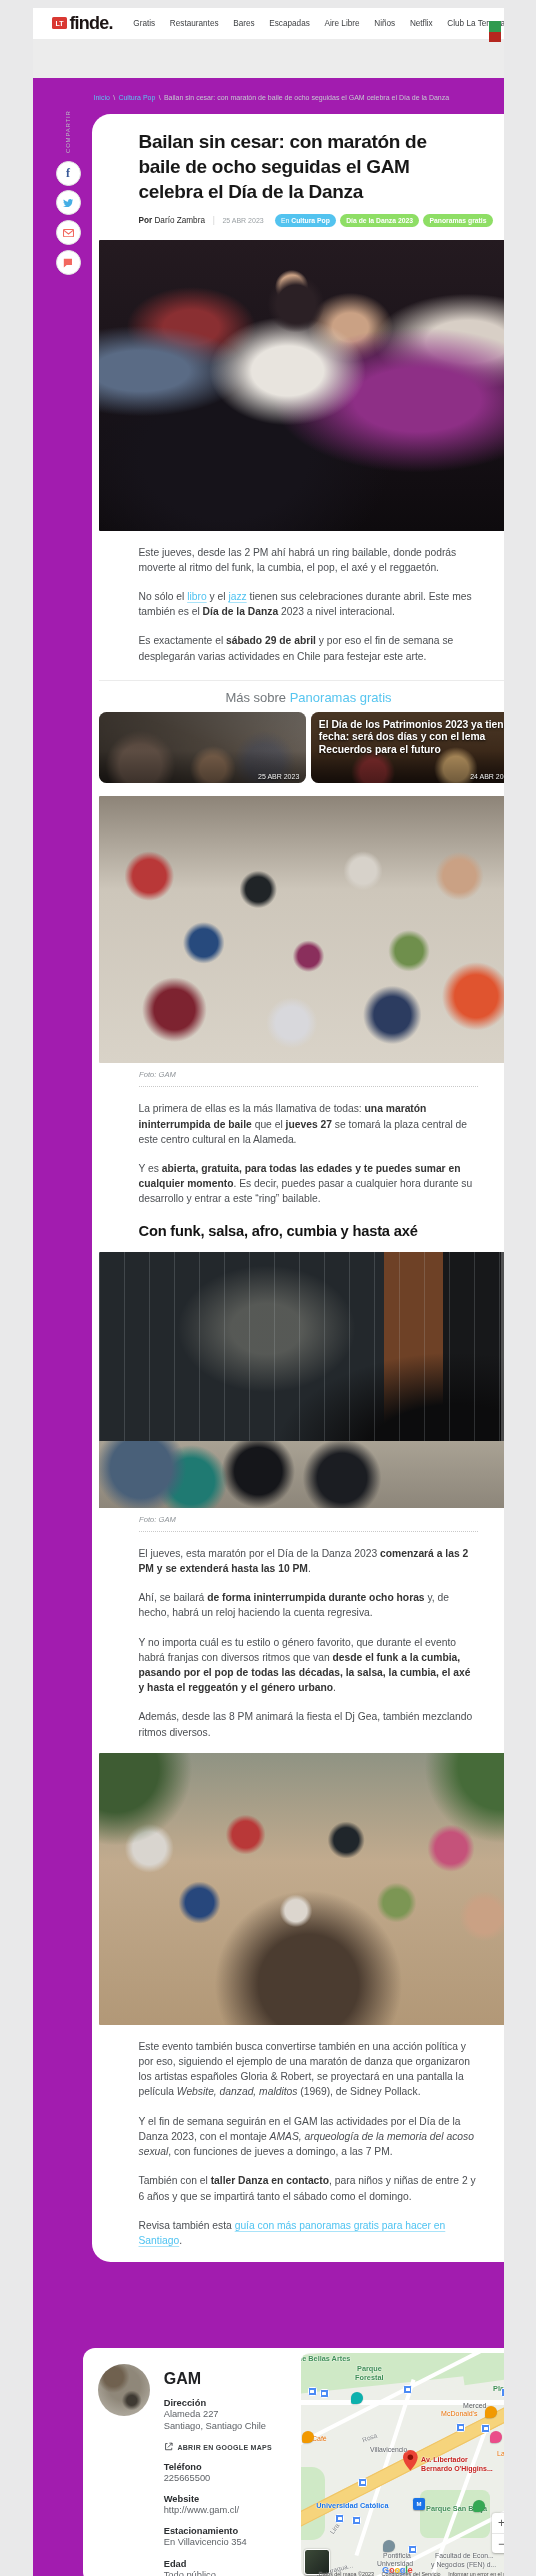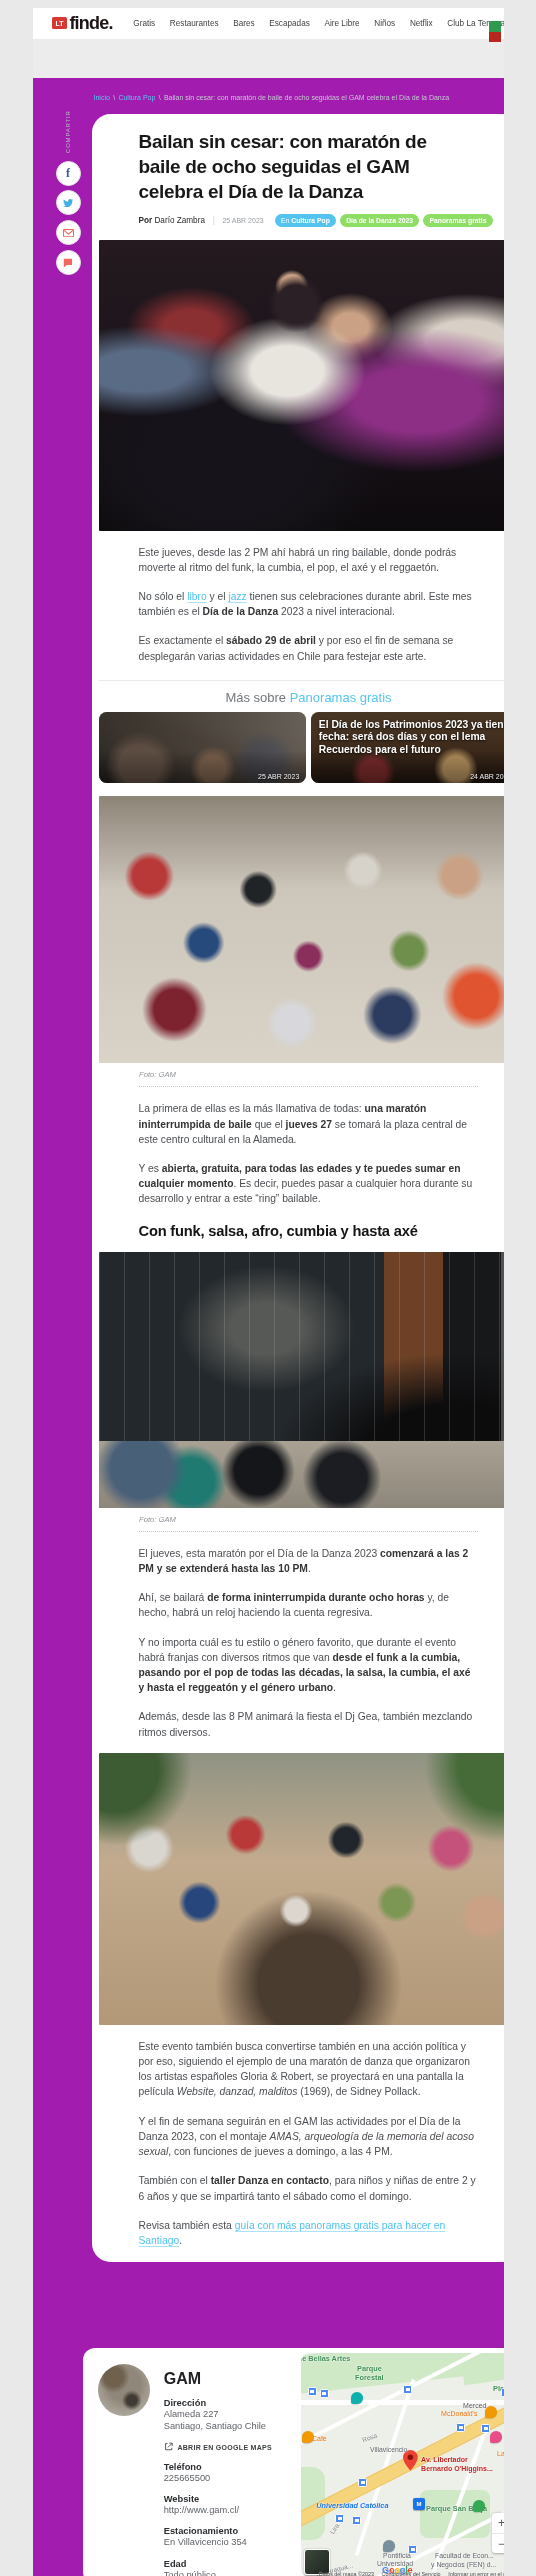--- a/index.html
+++ b/index.html
@@ -283,21 +283,21 @@
           <figcaption>Foto: GAM</figcaption>
         </figure>
         <p><span>El jueves, esta maratón por el Día de la Danza 2023 </span><span class="b">comenzará a las 2 PM y se extenderá hasta las 10 PM</span><span>.</span></p>
         <p><span>Ahí, se bailará </span><span class="b">de forma ininterrumpida durante ocho horas</span><span> y, de hecho, habrá un reloj haciendo la cuenta regresiva.</span></p>
         <p><span>Y no importa cuál es tu estilo o género favorito, que durante el evento habrá franjas con diversos ritmos que van </span><span class="b">desde el funk a la cumbia, pasando por el pop de todas las décadas, la salsa, la cumbia, el axé y hasta el reggeatón y el género urbano</span><span>.</span></p>
         <p><span>Además, desde las 8 PM animará la fiesta el Dj Gea, también mezclando ritmos diversos.</span></p>
         <figure class="fig">
           <div class="photo ph-arms"></div>
         </figure>
         <p><span>Este evento también busca convertirse también en una acción política y por eso, siguiendo el ejemplo de una maratón de danza que organizaron los artistas españoles Gloria &amp; Robert, se proyectará en una pantalla la película </span><span class="i">Website, danzad, malditos</span><span> (1969), de Sidney Pollack.</span></p>
-        <p><span>Y el fin de semana seguirán en el GAM las actividades por el Día de la Danza 2023, con el montaje </span><span class="i">AMAS, arqueología de la memoria del acoso sexual</span><span>, con funciones de jueves a domingo, a las 4 PM.</span></p>
+        <p><span>Y el fin de semana seguirán en el GAM las actividades por el Día de la Danza 2023, con el montaje </span><span class="i">AMAS, arqueología de la memoria del acoso sexual</span><span>, con funciones de jueves a domingo, a las 7 PM.</span></p>
         <p><span>También con el </span><span class="b">taller Danza en contacto</span><span>, para niños y niñas de entre 2 y 6 años y que se impartirá tanto el sábado como el domingo.</span></p>
         <p><span>Revisa también esta </span><a class="inline-link" href="#">guía con más panoramas gratis para hacer en Santiago</a><span>.</span></p>
       </div>
   </main>
 
   <section class="venue">
     <div class="venue-left">
       <div class="avatar"></div>
       <div class="vinfo">
         <div class="vname">GAM</div>
@@ -346,21 +346,21 @@
           <span class="maplabel park big" style="left: -3.3px; top: 1.1px;">de Bellas Artes</span>
           <span class="maplabel park big" style="left: 56px; top: 11px;">Parque</span>
           <span class="maplabel park big" style="left: 54px; top: 19.6px;">Forestal</span>
           <span class="maplabel park big" style="left: 192px; top: 30.5px;">Plaza...</span>
           <span class="maplabel dark" style="left: 162px; top: 49px;">Merced</span>
           <span class="maplabel poi" style="left: 140px; top: 57px;">McDonald's</span>
           <span class="maplabel poi" style="left: 1.1px; top: 82px;">nd Café</span>
           <span class="maplabel " style="left: 61px; top: 81px; transform: rotate(-20deg);">Rosa</span>
           <span class="maplabel place" style="left: 69px; top: 93px;">Villavicencio</span>
           <span class="maplabel poi" style="left: 196px; top: 97px;">La Ter...</span>
-          <span class="maplabel metro" style="left: 15.2px; top: 148px; font-style: italic;">Universidad Católica</span>
+          <span class="maplabel metro" style="left: 15.2px; top: 148px;">Universidad Católica</span>
           <span class="maplabel park big" style="left: 125px; top: 151px;">Parque San Borja</span>
           <span class="maplabel " style="left: 28px; top: 172px; transform: rotate(-55deg);">Lira</span>
           <span class="maplabel " style="left: 15.2px; top: 213px; transform: rotate(-14deg);">g. Paragua...</span>
           <span class="maplabel place" style="left: 82px; top: 199px;">Pontificia</span>
           <span class="maplabel place" style="left: 76px; top: 207px;">Universidad</span>
           <span class="maplabel place" style="left: 83px; top: 215px;">Católica</span>
           <span class="maplabel place" style="left: 134px; top: 199px;">Facultad de Econ...</span>
           <span class="maplabel place" style="left: 130px; top: 208px;">y Negocios (FEN) d...</span>
           <span class="maplabel red" style="left: 120px; top: 103px;">Av. Libertador</span>
           <span class="maplabel red" style="left: 120px; top: 112px;">Bernardo O'Higgins...</span>

